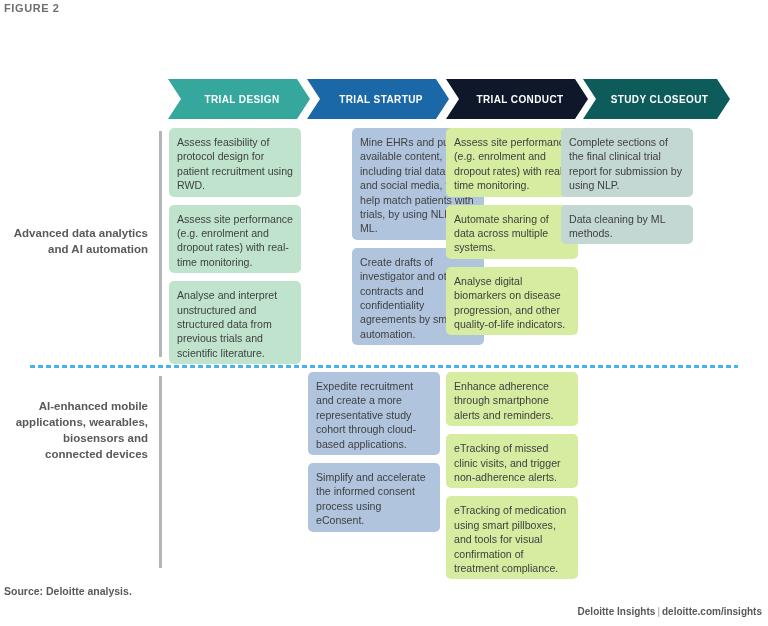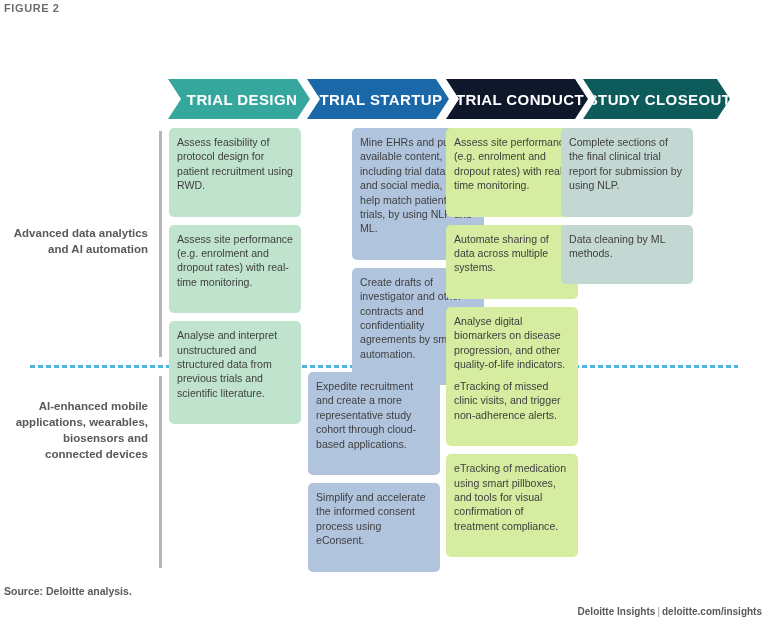--- a/index.html
+++ b/index.html
@@ -36,21 +36,21 @@
     height: 40px;
   }
   .chevron {
     position: absolute;
     top: 0;
     height: 40px;
     display: flex;
     align-items: center;
     justify-content: center;
     color: #ffffff;
-    font-size: 15px;
+    font-size: 10px;
     font-weight: bold;
     letter-spacing: 0.4px;
     -webkit-clip-path: polygon(0 0, calc(100% - 13px) 0, 100% 50%, calc(100% - 13px) 100%, 0 100%, 13px 50%);
     clip-path: polygon(0 0, calc(100% - 13px) 0, 100% 50%, calc(100% - 13px) 100%, 0 100%, 13px 50%);
     white-space: nowrap;
     padding-left: 6px;
   }
   .chev-0 { left: 0px;   width: 136px; }
   .chev-1 { left: 139px; width: 136px; }
   .chev-2 { left: 278px; width: 136px; }
@@ -99,21 +99,21 @@
   }
   .col-0 { left: 169px; }
   .col-1 { left: 308px; }
   .col-2 { left: 446px; }
   .col-3 { left: 561px; }
   .band-top    { top: 128px; }
   .band-bottom { top: 372px; }
 
   .card {
     border-radius: 5px;
-    padding: 7px 8px 24px 8px;
+    padding: 7px 8px 4px 8px;
     margin-bottom: 8px;
     font-size: 10.6px;
     line-height: 14.4px;
     color: #3f3f3f;
     box-sizing: border-box;
   }
   .card.teal  { background: #bfe3cd; }
   .card.blue  { background: #b0c4de; }
   .card.lime  { background: #d6eca0; }
   .card.grey  { background: #c3d7d3; }
@@ -178,20 +178,21 @@
     </div>
     <div class="col col-3 band-top" style="display: block;">
       <div class="card grey">Complete sections of the final clinical trial report for submission by using NLP.</div>
       <div class="card grey">Data cleaning by ML methods.</div>
     </div>
     <div class="col col-1 band-bottom" style="display: block;">
       <div class="card blue">Expedite recruitment and create a more representative study cohort through cloud-based applications.</div>
       <div class="card blue">Simplify and accelerate the informed consent process using eConsent.</div>
     </div>
     <div class="col col-2 band-bottom" style="display: block;">
+      <div class="card lime">Enhance adherence through smartphone alerts and reminders.</div>
       <div class="card lime">eTracking of missed clinic visits, and trigger non-adherence alerts.</div>
       <div class="card lime">eTracking of medication using smart pillboxes, and tools for visual confirmation of treatment compliance.</div>
     </div>
   </div>
 
 <div class="source">Source: Deloitte analysis.</div>
 <div class="brand">
   <span>Deloitte Insights</span><span class="sep">|</span><span>deloitte.com/insights</span>
 </div>
 

